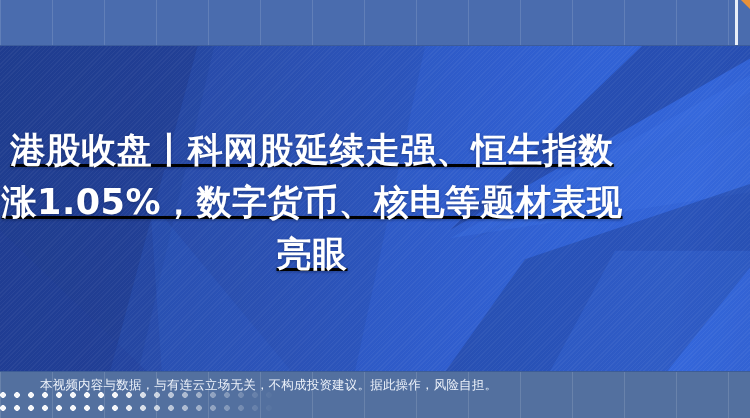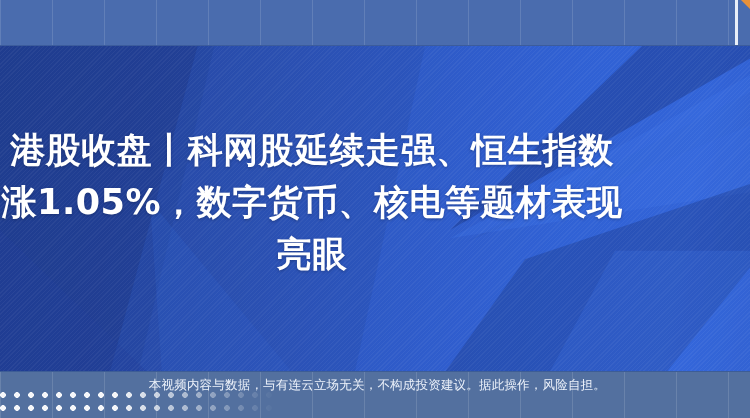--- a/index.html
+++ b/index.html
@@ -151,26 +151,27 @@
     width: 750px;
     height: 46px;
     background: #53709f;
     border-top: 1px solid #3d5d96;
   }
   .disclaimer {
     position: absolute;
     left: 0;
     top: 4px;
     width: 606px;
-    text-align: right;
+    text-align: left;
     color: #eef3fb;
     font-size: 12.5px;
     letter-spacing: .2px;
     line-height: 17px;
     white-space: nowrap;
+    padding-left: 40px;
   }
   .dot-grid {
     position: absolute;
     left: 0;
     bottom: 0;
     width: 300px;
     height: 26px;
     background-image: radial-gradient(circle at 3px 3px, #ffffff 2.6px, rgba(255,255,255,0) 3.1px);
     background-size: 14px 13px;
     -webkit-mask-image: linear-gradient(to right, #000 0%, #000 38%, rgba(0,0,0,.55) 62%, rgba(0,0,0,0) 92%);
@@ -181,20 +182,21 @@
   
   .headline-wrap {
     position: absolute;
     left: 0;
     top: 45px;
     width: 624px;
     height: 327px;
     display: flex;
     align-items: center;
     justify-content: center;
+    text-decoration: underline;
   }
   .headline {
     width: 672px;
     text-align: center;
     color: #ffffff;
     font-size: 35px;
     font-weight: 700;
     line-height: 52px;
     letter-spacing: .5px;
     text-shadow: 0 1px 3px rgba(10,24,64,0.38);

